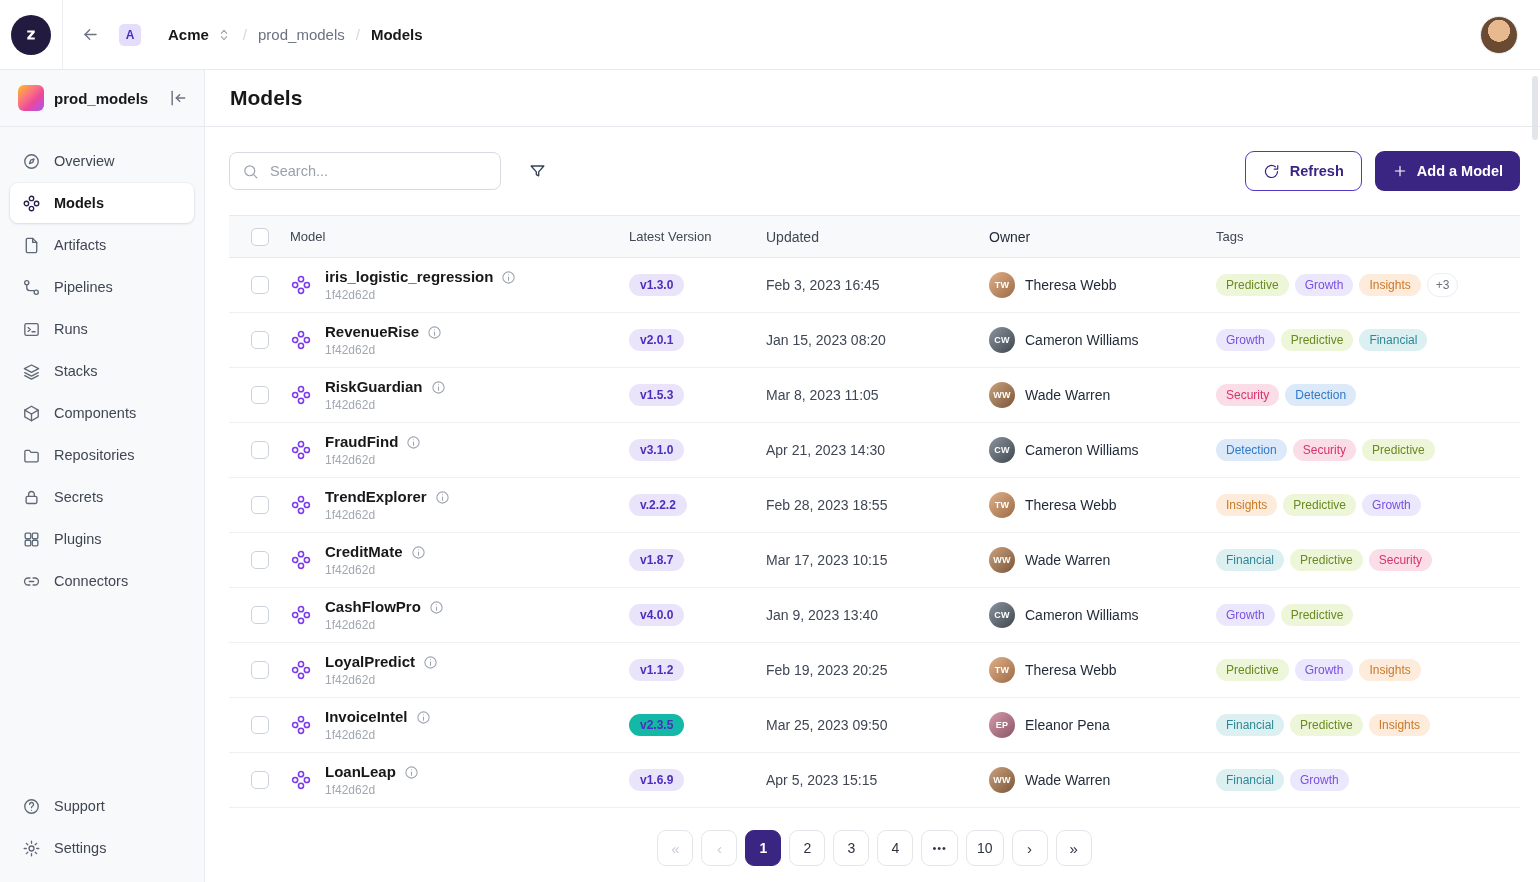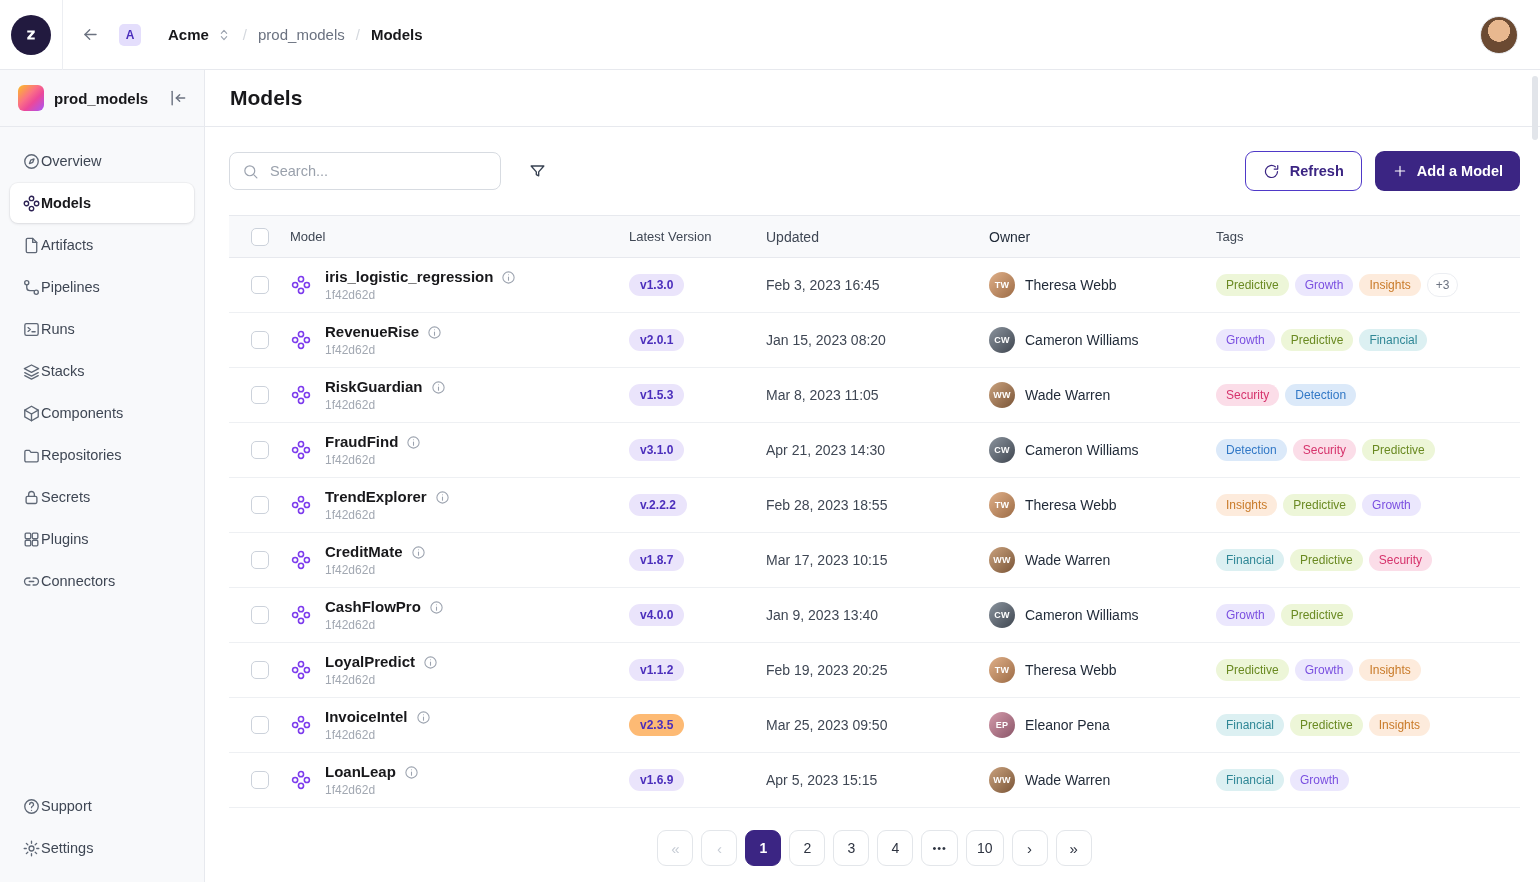--- a/index.html
+++ b/index.html
@@ -33,21 +33,21 @@
 
   
   .sidebar { width:205px; flex:0 0 auto; border-right:1px solid #e7e9ee; background:#f8f9fb; display:flex; flex-direction:column; }
   .sidebar-header { height:57px; flex:0 0 auto; display:flex; align-items:center; gap:10px; padding:0 16px 0 18px; border-bottom:1px solid #e7e9ee; }
   .project-icon { width:26px; height:26px; border-radius:6px; flex:0 0 auto;
     background:linear-gradient(135deg,#fbbf24 0%, #fb7185 40%, #ec4899 62%, #a855f7 100%); }
   .project-name { font-weight:700; font-size:15px; flex:1; color:#18181b; white-space:nowrap; }
   .collapse-btn { width:20px; height:20px; color:#6b7280; cursor:pointer; }
   .nav { padding:14px 10px 6px; display:flex; flex-direction:column; gap:2px; flex:1; overflow:hidden; }
   .nav-footer { padding:6px 10px 14px; display:flex; flex-direction:column; gap:2px; }
-  .nav-item { height:40px; flex:0 0 auto; display:flex; align-items:center; padding:0 12px; border-radius:8px; color:#3f4754; font-size:14.5px; cursor:pointer; }
+  .nav-item { height:40px; flex:0 0 auto; display:flex; align-items:center; gap:13px; padding:0 12px; border-radius:8px; color:#3f4754; font-size:14.5px; cursor:pointer; }
   .nav-item .nav-icon { width:19px; height:19px; color:#5f6876; flex:0 0 auto; }
   .nav-item.active { background:#fff; box-shadow:0 1px 3px rgba(16,24,40,.10), 0 0 0 1px rgba(16,24,40,.03); color:#18181b; font-weight:700; }
   .nav-item.active .nav-icon { color:#2c2153; }
 
   
   .main { flex:1; min-width:0; display:flex; flex-direction:column; background:#fff; position:relative; }
   .title-row { height:57px; flex:0 0 auto; display:flex; align-items:center; padding:0 25px; border-bottom:1px solid #e7e9ee; }
   .page-title { font-size:21px; font-weight:700; margin:0; color:#18181b; }
   .content { flex:1; padding:24px 20px 18px 24px; display:flex; flex-direction:column; }
 
@@ -665,21 +665,21 @@
                       <svg viewBox="0 0 24 24">
                         <circle cx="12" cy="12" r="9"></circle>
                         <path d="M12 11.2v5"></path>
                         <path d="M12 7.6h.01"></path>
                       </svg>
                     </span>
         </div>
         <span class="model-hash">1f42d62d</span>
       </div>
     </div>
-    <div class="cell-version"><span class="version-badge" style="background: #fdba74; color: rgb(75, 46, 188);">v2.3.5</span></div>
+    <div class="cell-version"><span class="version-badge" style="background: #14b8a6; color: rgb(75, 46, 188);">v2.3.5</span></div>
     <div class="cell-updated">Mar 25, 2023 09:50</div>
     <div class="cell-owner">
       <span class="avatar-sm" style="background: linear-gradient(135deg, rgb(212, 155, 171), rgb(138, 85, 104));">EP</span>
       <span class="owner-name">Eleanor Pena</span>
     </div>
     <div class="cell-tags">
                 <span class="tag" style="background: rgb(220, 240, 242); color: rgb(47, 135, 150);">Financial</span>
                 <span class="tag" style="background: rgb(237, 246, 216); color: rgb(106, 138, 34);">Predictive</span>
                 <span class="tag" style="background: rgb(253, 235, 220); color: rgb(201, 122, 40);">Insights</span>
               </div>

